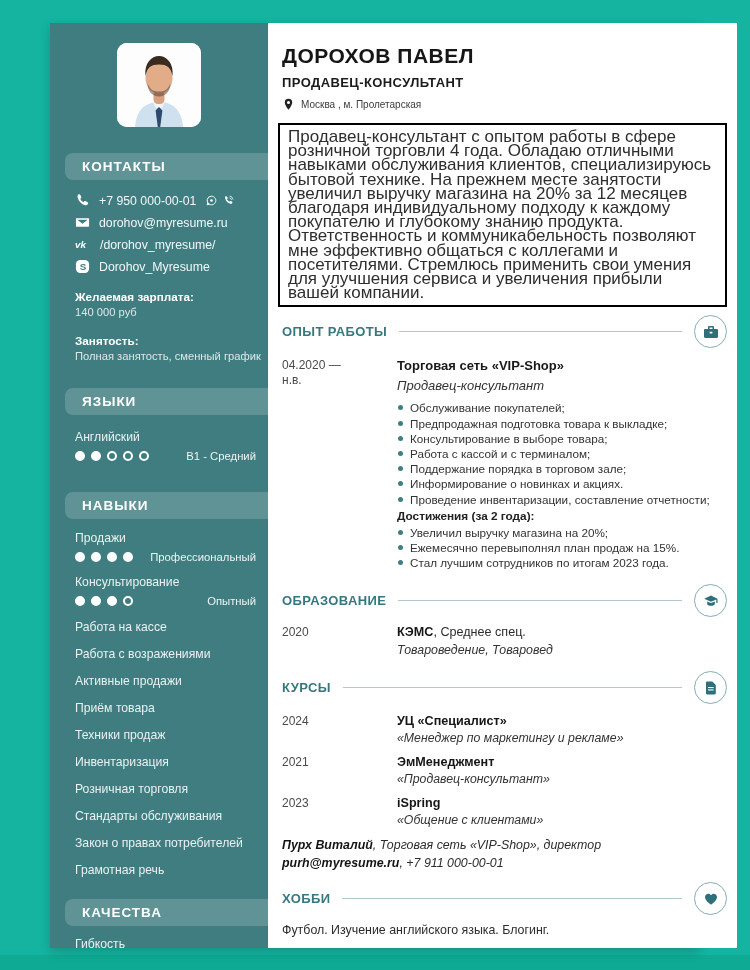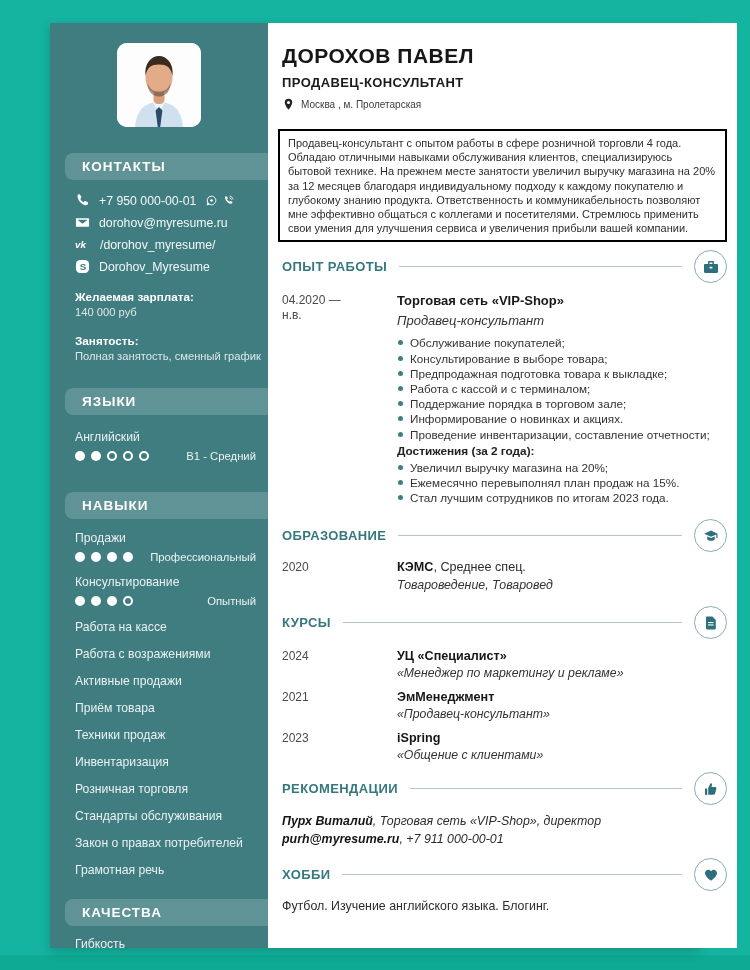--- a/index.html
+++ b/index.html
@@ -29,22 +29,22 @@
   .dot.filled { background:#fff; }
   .level { margin-left:auto; font-size:11.3px; color:rgba(255,255,255,.9); }
   .skill-block { margin-top:12px; }
   .plain-skill { margin-top:6px; line-height:15px; padding:3px 0; }
   .quality { margin-top:8px; line-height:13px; padding:4px 0; }
   
   .main { flex:1; background:#fff; padding:20px 10px 0 14px; position:relative; }
   .name { font-size:21px; font-weight:bold; color:#161616; letter-spacing:.5px; line-height:25px; }
   .job-title { margin-top:7px; font-size:13px; font-weight:bold; color:#1b1b1b; letter-spacing:.4px; }
   .loc-row { margin-top:8px; display:flex; align-items:center; gap:6px; font-size:10px; color:#3c3c3c; }
-  .summary { position:relative; z-index:2; margin-top:18px; margin-left:-4px; width:449px;
-             background:#fff; border:2px solid #000; padding:5px 8px; font-size:11px; line-height:14.2px; color:#2e2e2e; }
+  .summary { position:relative; z-index:2; margin-top:12px; margin-left:-4px; width:449px;
+             background:#fff; border:2px solid #000; padding:5px 8px; font-size:17px; line-height:14.2px; color:#2e2e2e; }
   .section { margin-top:8px; }
   .sec-head { display:flex; align-items:center; }
   .sec-title { font-size:13px; font-weight:bold; color:#35787f; letter-spacing:.4px; white-space:nowrap; }
   .sec-line { flex:1; height:1px; background:#b3c6ca; margin:0 12px; }
   .sec-circle { width:33px; height:33px; border:1px solid #87acb5; border-radius:50%;
                 display:flex; align-items:center; justify-content:center; }
   .entry-grid { display:grid; grid-template-columns:100px 1fr; column-gap:15px; margin-top:10px; }
   .date { font-size:12px; color:#4a4a4a; line-height:15px; }
   .company { font-size:13px; font-weight:bold; color:#191919; }
   .position { margin-top:5px; font-size:13px; font-style:italic; color:#333; }
@@ -225,22 +225,22 @@
         <div class="entry-grid">
           <div class="date">
             <div>04.2020 —</div>
             <div>н.в.</div>
           </div>
           <div>
             <div class="company">Торговая сеть «VIP-Shop»</div>
             <div class="position">Продавец-консультант</div>
             <ul class="duties">
               <li>Обслуживание покупателей;</li>
+              <li>Предпродажная подготовка товара к выкладке;</li>
               <li>Консультирование в выборе товара;</li>
-              <li>Предпродажная подготовка товара к выкладке;</li>
               <li>Работа с кассой и с терминалом;</li>
               <li>Поддержание порядка в торговом зале;</li>
               <li>Информирование о новинках и акциях.</li>
               <li>Проведение инвентаризации, составление отчетности;</li>
             </ul>
             <div class="ach-label">Достижения (за 2 года):</div>
             <ul class="duties" style="margin-top:2px">
               <li>Увеличил выручку магазина на 20%;</li>
               <li>Ежемесячно перевыполнял план продаж на 15%.</li>
               <li>Стал лучшим сотрудников по итогам 2023 года.</li>
@@ -302,29 +302,20 @@
             <div class="date">2023</div>
             <div>
               <div class="course-title">iSpring</div>
               <div class="course-sub">«Общение с клиентами»</div>
             </div>
           </div>
         </div>
       </section>
 
       <section class="section sec-gap-md">
-        <div class="sec-head">
-          <span class="sec-title">РЕКОМЕНДАЦИИ</span>
-          <span class="sec-line"></span>
-          <span class="sec-circle">
-            <svg width="16" height="16" viewBox="0 0 16 16" fill="#2d6f7a">
-              <path d="M2 7.4h2.2V14H2.9c-.5 0-.9-.4-.9-.9V7.4zm3.2 6.6V7l2.3-4.7c.8-.2 1.6.4 1.6 1.3 0 .2 0 .4-.1.6L8.4 6h3.8c.8 0 1.4.8 1.2 1.6l-1.3 4.9c-.2.7-.8 1.2-1.5 1.2H5.2z"></path>
-            </svg>
-          </span>
-        </div>
         <div class="rec-block">
           <div>
             <b>Пурх Виталий</b><span>, Торговая сеть «VIP-Shop», директор</span>
           </div>
           <div>
             <b>purh@myresume.ru</b><span>, +7 911 000-00-01</span>
           </div>
         </div>
       </section>
 

